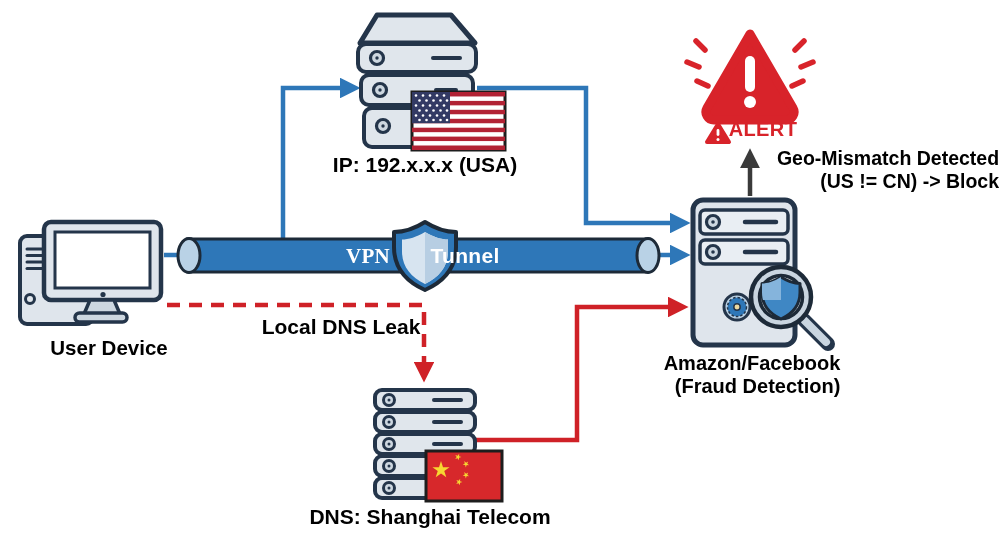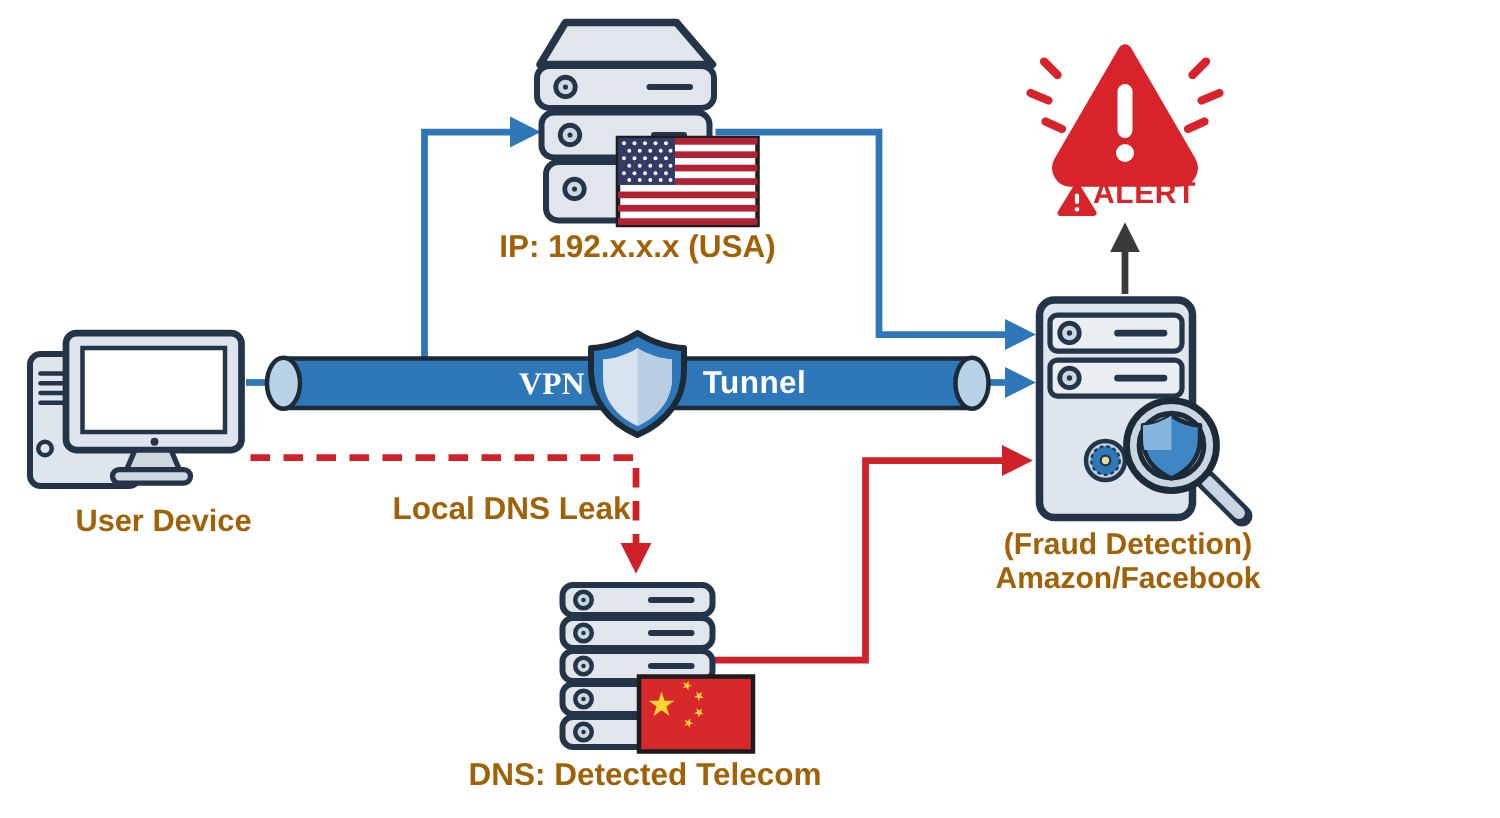--- a/index.html
+++ b/index.html
@@ -3,21 +3,21 @@
 <meta charset="utf-8">
 <style>
   html,body{margin:0;padding:0;background:#fff;}
   .canvas{
     position:relative;width:1000px;height:545px;background:#ffffff;overflow:hidden;
     font-family:"Liberation Sans", sans-serif;
   }
   .canvas svg{position:absolute;left:0;top:0;}
   .lbl{
     position:absolute;transform:translate(-50%,0);white-space:nowrap;
-    color:#a16207;font-size:20.5px;font-weight:600;text-align:center;
+    color:#000000;font-size:20.5px;font-weight:600;text-align:right;
   }
   .lbl-vpn{
     position:absolute;transform:translate(-50%,-50%);white-space:nowrap;
     color:#ffffff;font-size:21px;font-weight:700;letter-spacing:.3px;
   }
   .lbl-alert{
     position:absolute;transform:translate(-50%,0);white-space:nowrap;
     color:#d8232a;font-size:20px;font-weight:700;letter-spacing:.4px;
   }
   .lbl-geo{line-height:23px;font-size:19.5px;}
@@ -217,22 +217,26 @@
       <path d="M718,124 L729,142 L707,142 z" fill="#d8232a" stroke="#d8232a" stroke-width="4" stroke-linejoin="round"></path>
       <rect x="716.6" y="129" width="2.8" height="7" rx="1.4" fill="#ffffff"></rect>
       <circle cx="718" cy="139.5" r="1.5" fill="#ffffff"></circle>
     </g>
   </g>
 </svg>
 
 <div class="lbl" style="left:109px;top:336px;">User Device</div>
 <div class="lbl" style="left:425px;top:153px;font-size:21px;">IP: 192.x.x.x (USA)</div>
 <div class="lbl-vpn" style="left:368px;top:256px;font-family:Liberation Serif, serif;">VPN</div>
-<div class="lbl-vpn" style="left:503px;top:256px;text-align:center;">Tunnel</div>
-<div class="lbl" style="left:341px;top:328px;font-size:21px;">Local DNS Leak</div>
-<div class="lbl" style="left:430px;top:505px;font-size:21px;">DNS: Detected Telecom</div>
+<div class="lbl-vpn" style="left:465px;top:256px;text-align:center;">Tunnel</div>
+<div class="lbl" style="left:341px;top:315px;font-size:21px;">Local DNS Leak</div>
+<div class="lbl" style="left:430px;top:505px;font-size:21px;">DNS: Shanghai Telecom</div>
 <div class="lbl lbl-fraud" style="left:752px;top:352px;">
+  <div>Amazon/Facebook</div>
   <div>(Fraud Detection)</div>
-  <div>Amazon/Facebook</div>
 </div>
 <div class="lbl-alert" style="left:763px;top:118px;">ALERT</div>
-
+<div class="lbl lbl-geo" style="left:888px;top:147px;">
+  <div>Geo-Mismatch Detected</div>
+  <div>(US != CN) -&gt; Block</div>
 </div>
 
+</div>
+
 </body></html>

